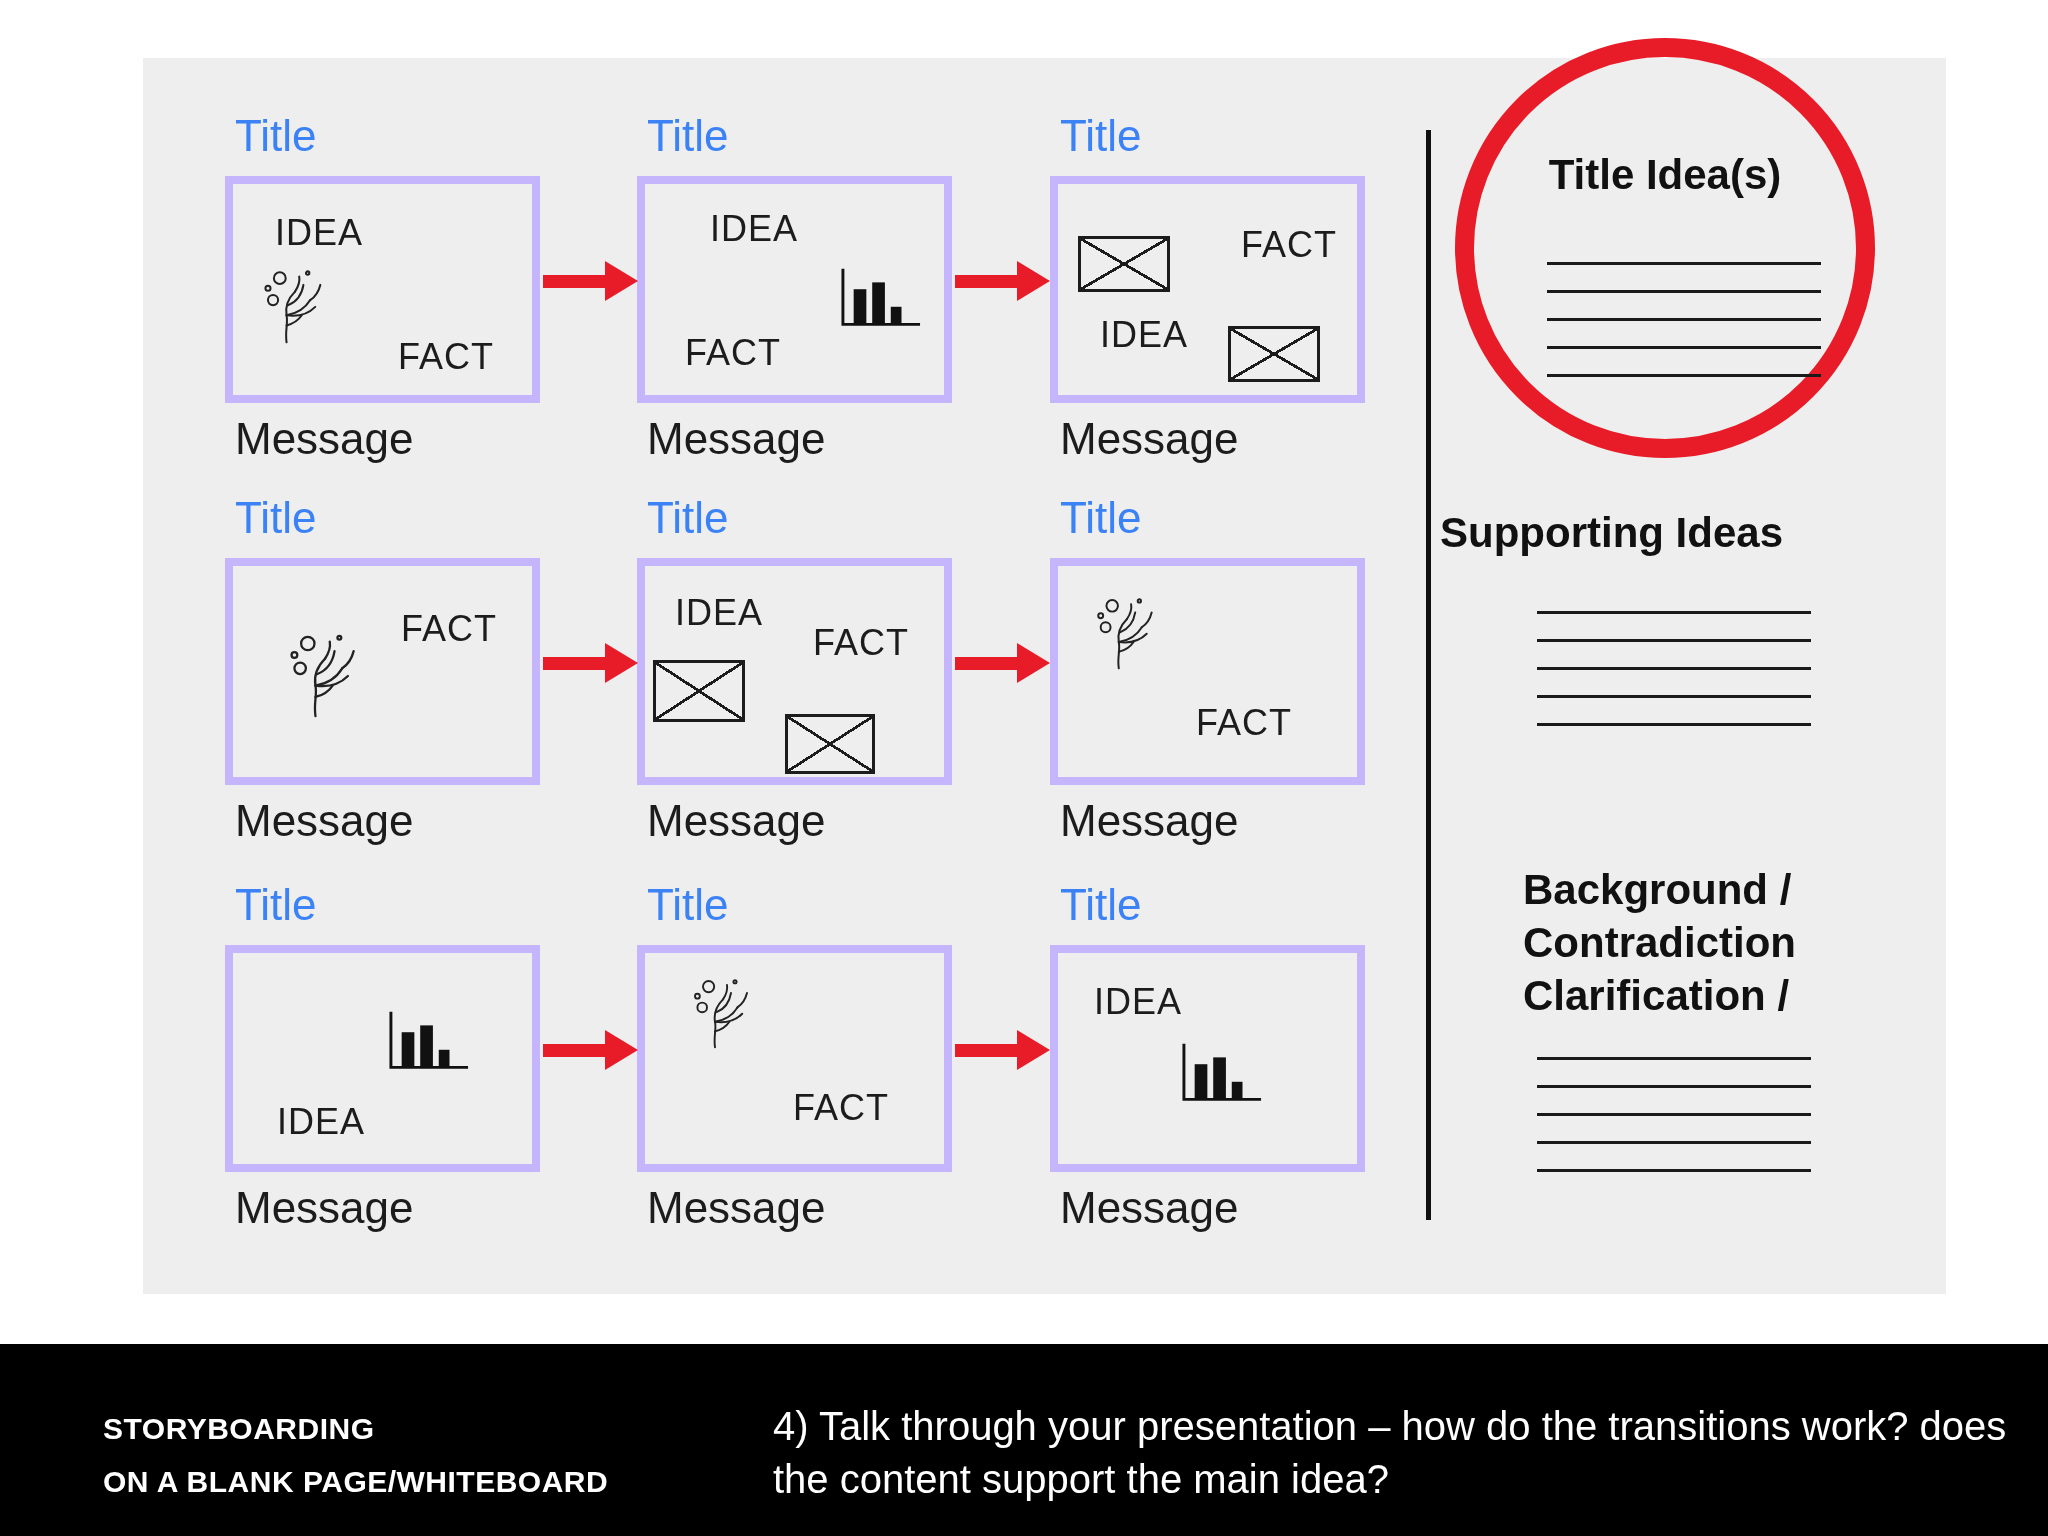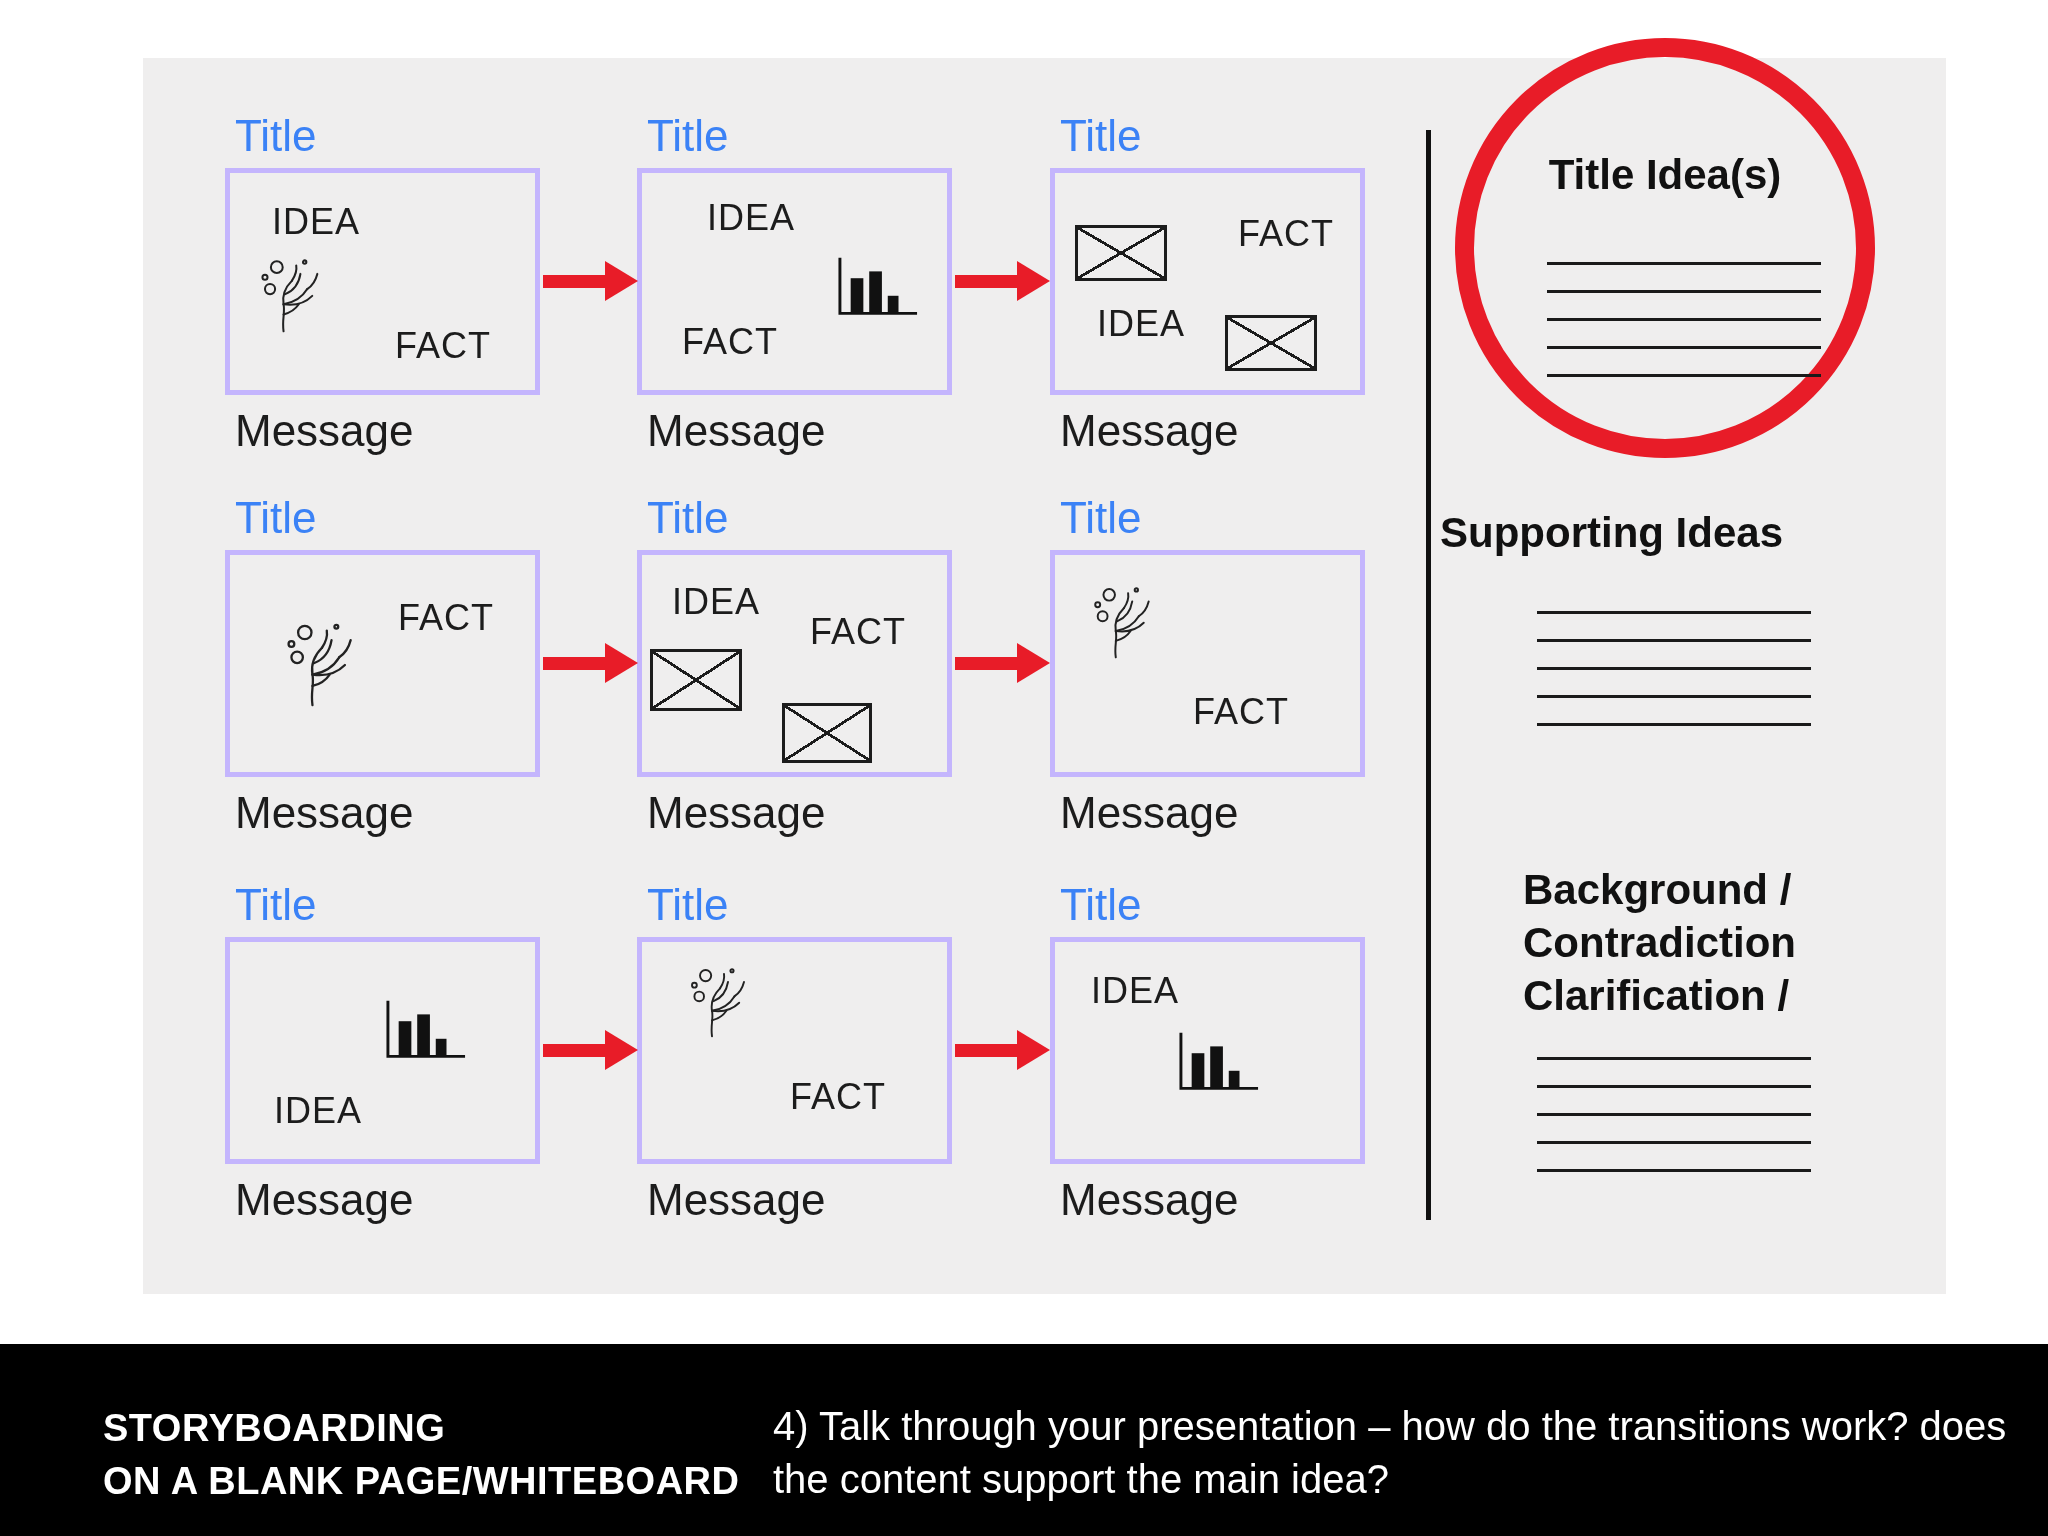--- a/index.html
+++ b/index.html
@@ -10,21 +10,21 @@
     color:#1c1c1c;
   }
   .abs{position:absolute;}
 
   
   .panel{left:143px;top:58px;width:1803px;height:1236px;background:#efeeee;}
 
   
   .frame{width:315px;}
   .ftitle{height:48px;padding-left:10px;font-size:44px;line-height:48px;color:#3b82f6;}
-  .fbox{position:relative;width:315px;height:227px;border:5px solid #c4b5fd;box-sizing:border-box;margin-top:8px;}
+  .fbox{position:relative;width:315px;height:227px;border:8px solid #c4b5fd;box-sizing:border-box;margin-top:16px;}
   .fmsg{margin-top:12px;padding-left:10px;font-size:44px;line-height:48px;color:#1c1c1c;}
   .lbl{position:absolute;font-size:36px;letter-spacing:1px;color:#1c1c1c;white-space:nowrap;}
 
   
   .xbox{
     position:absolute;border:3px solid #1c1c1c;box-sizing:border-box;
     background:
       linear-gradient(to top right,    transparent calc(50% - 1.4px), #1c1c1c calc(50% - 1.4px), #1c1c1c calc(50% + 1.4px), transparent calc(50% + 1.4px)),
       linear-gradient(to bottom right, transparent calc(50% - 1.4px), #1c1c1c calc(50% - 1.4px), #1c1c1c calc(50% + 1.4px), transparent calc(50% + 1.4px));
   }
@@ -36,21 +36,21 @@
     border-top:20px solid transparent;border-bottom:20px solid transparent;border-left:33px solid var(--red);}
 
   
   .divider{left:1426px;top:130px;width:5px;height:1090px;background:#111;}
   .red-circle{left:1455px;top:38px;width:420px;height:420px;border:19px solid var(--red);border-radius:50%;box-sizing:border-box;background:transparent;}
   .side-heading{font-weight:bold;font-size:42px;line-height:53px;color:#111;}
   .rule{position:absolute;height:3px;background:#1a1a1a;width:274px;}
 
   
   .footer{left:0;top:1344px;width:2048px;height:192px;background:#000;}
-  .footer-title{position:absolute;left:103px;top:1402px;font-weight:bold;font-size:38px;line-height:53px;color:#fff;letter-spacing:0.5px;}
+  .footer-title{position:absolute;left:103px;top:1402px;font-weight:bold;font-size:30px;line-height:53px;color:#fff;letter-spacing:0.5px;}
   .footer-instruction{position:absolute;left:773px;top:1400px;width:1280px;font-size:40px;line-height:53px;color:#fff;}
 
   svg.icon{position:absolute;}
   :root{--red:#e81c28;}
 </style>
 </head>
 <body>
 
 <svg width="0" height="0" style="position:absolute">
   <defs>

